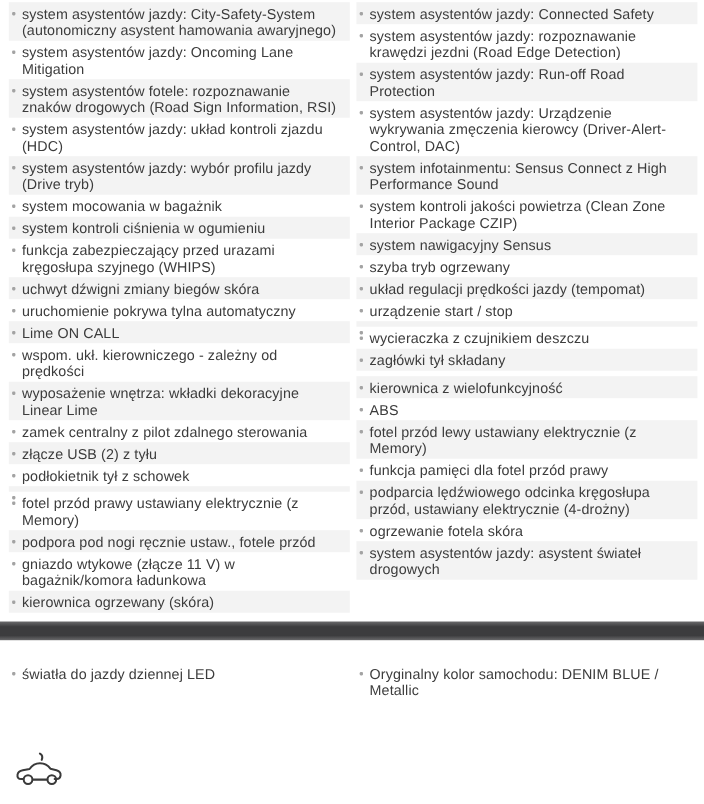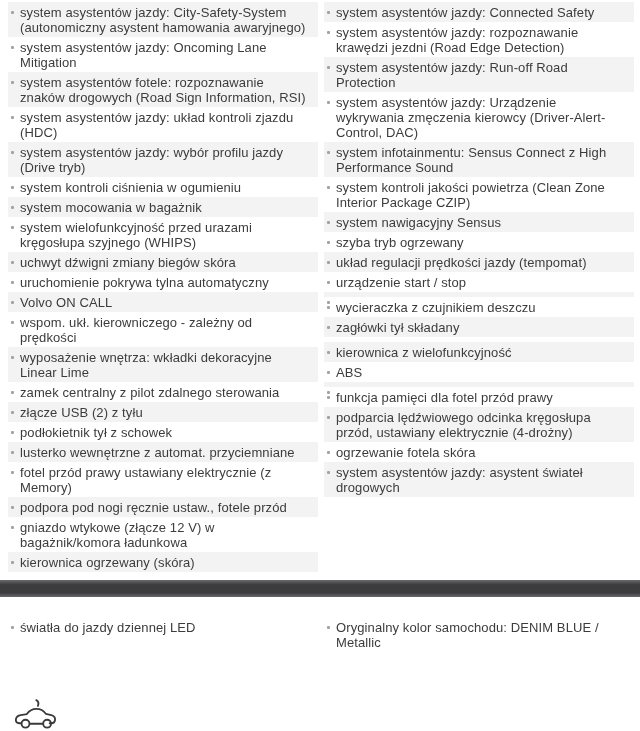--- a/index.html
+++ b/index.html
@@ -62,55 +62,55 @@
 
 <div class="page">
 
   <div class="eq-wrap">
     <ul class="eq-col">
       <li class="eq-item"><span class="blt"></span><span>system asystentów jazdy: City-Safety-System (autonomiczny asystent hamowania awaryjnego)</span></li>
       <li class="eq-item"><span class="blt"></span><span>system asystentów jazdy: Oncoming Lane Mitigation</span></li>
       <li class="eq-item"><span class="blt"></span><span>system asystentów fotele: rozpoznawanie znaków drogowych (Road Sign Information, RSI)</span></li>
       <li class="eq-item"><span class="blt"></span><span>system asystentów jazdy: układ kontroli zjazdu (HDC)</span></li>
       <li class="eq-item"><span class="blt"></span><span>system asystentów jazdy: wybór profilu jazdy (Drive tryb)</span></li>
+      <li class="eq-item"><span class="blt"></span><span>system mocowania w bagażnik</span></li>
       <li class="eq-item"><span class="blt"></span><span>system kontroli ciśnienia w ogumieniu</span></li>
-      <li class="eq-item"><span class="blt"></span><span>system mocowania w bagażnik</span></li>
-      <li class="eq-item"><span class="blt"></span><span>system wielofunkcyjność przed urazami kręgosłupa szyjnego (WHIPS)</span></li>
+      <li class="eq-item"><span class="blt"></span><span>funkcja zabezpieczający przed urazami kręgosłupa szyjnego (WHIPS)</span></li>
       <li class="eq-item"><span class="blt"></span><span>uchwyt dźwigni zmiany biegów skóra</span></li>
       <li class="eq-item"><span class="blt"></span><span>uruchomienie pokrywa tylna automatyczny</span></li>
-      <li class="eq-item"><span class="blt"></span><span>Volvo ON CALL</span></li>
+      <li class="eq-item"><span class="blt"></span><span>Lime ON CALL</span></li>
       <li class="eq-item"><span class="blt"></span><span>wspom. ukł. kierowniczego - zależny od prędkości</span></li>
       <li class="eq-item"><span class="blt"></span><span>wyposażenie wnętrza: wkładki dekoracyjne Linear Lime</span></li>
       <li class="eq-item"><span class="blt"></span><span>zamek centralny z pilot zdalnego sterowania</span></li>
       <li class="eq-item"><span class="blt"></span><span>złącze USB (2) z tyłu</span></li>
       <li class="eq-item"><span class="blt"></span><span>podłokietnik tył z schowek</span></li>
-      <li class="eq-item"><span class="blt"></span><span>lusterko wewnętrzne z automat. przyciemniane</span></li>
+      <li class="eq-item"><span class="blt"></span></li>
       <li class="eq-item"><span class="blt"></span><span>fotel przód prawy ustawiany elektrycznie (z Memory)</span></li>
       <li class="eq-item"><span class="blt"></span><span>podpora pod nogi ręcznie ustaw., fotele przód</span></li>
-      <li class="eq-item"><span class="blt"></span><span>gniazdo wtykowe (złącze 12 V) w bagażnik/komora ładunkowa</span></li>
+      <li class="eq-item"><span class="blt"></span><span>gniazdo wtykowe (złącze 11 V) w bagażnik/komora ładunkowa</span></li>
       <li class="eq-item"><span class="blt"></span><span>kierownica ogrzewany (skóra)</span></li>
     </ul>
     <ul class="eq-col">
       <li class="eq-item"><span class="blt"></span><span>system asystentów jazdy: Connected Safety</span></li>
       <li class="eq-item"><span class="blt"></span><span>system asystentów jazdy: rozpoznawanie krawędzi jezdni (Road Edge Detection)</span></li>
       <li class="eq-item"><span class="blt"></span><span>system asystentów jazdy: Run-off Road Protection</span></li>
       <li class="eq-item"><span class="blt"></span><span>system asystentów jazdy: Urządzenie wykrywania zmęczenia kierowcy (Driver-Alert-Control, DAC)</span></li>
       <li class="eq-item"><span class="blt"></span><span>system infotainmentu: Sensus Connect z High Performance Sound</span></li>
       <li class="eq-item"><span class="blt"></span><span>system kontroli jakości powietrza (Clean Zone Interior Package CZIP)</span></li>
       <li class="eq-item"><span class="blt"></span><span>system nawigacyjny Sensus</span></li>
       <li class="eq-item"><span class="blt"></span><span>szyba tryb ogrzewany</span></li>
       <li class="eq-item"><span class="blt"></span><span>układ regulacji prędkości jazdy (tempomat)</span></li>
       <li class="eq-item"><span class="blt"></span><span>urządzenie start / stop</span></li>
       <li class="eq-item"><span class="blt"></span></li>
       <li class="eq-item"><span class="blt"></span><span>wycieraczka z czujnikiem deszczu</span></li>
       <li class="eq-item"><span class="blt"></span><span>zagłówki tył składany</span></li>
       <li class="eq-item"><span class="blt"></span></li>
       <li class="eq-item"><span class="blt"></span><span>kierownica z wielofunkcyjność</span></li>
       <li class="eq-item"><span class="blt"></span><span>ABS</span></li>
-      <li class="eq-item"><span class="blt"></span></li>
+      <li class="eq-item"><span class="blt"></span><span>fotel przód lewy ustawiany elektrycznie (z Memory)</span></li>
       <li class="eq-item"><span class="blt"></span><span>funkcja pamięci dla fotel przód prawy</span></li>
       <li class="eq-item"><span class="blt"></span><span>podparcia lędźwiowego odcinka kręgosłupa przód, ustawiany elektrycznie (4-drożny)</span></li>
       <li class="eq-item"><span class="blt"></span><span>ogrzewanie fotela skóra</span></li>
       <li class="eq-item"><span class="blt"></span><span>system asystentów jazdy: asystent świateł drogowych</span></li>
     </ul>
   </div>
 
   <div class="dark-divider"></div>
 
   <div class="mid-row">

